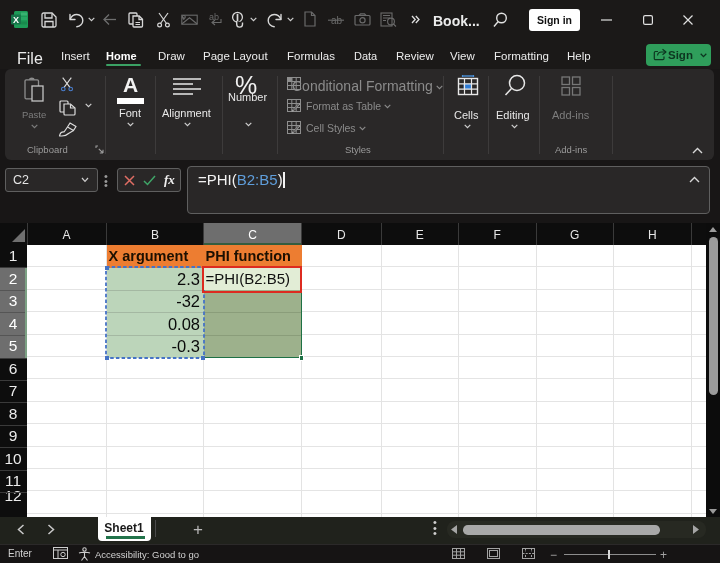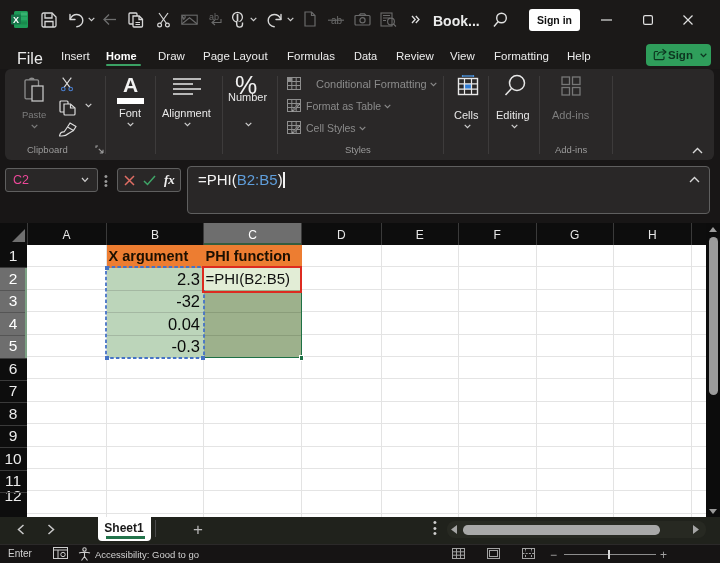--- a/index.html
+++ b/index.html
@@ -222,21 +222,21 @@
 <div class="btnlbl" style="left:228px;top:91px">Number</div>
 <svg class="abs" style="left:245px;top:122px" width="7" height="5" viewBox="0 0 7 5" fill="none" stroke="#cfcfcf" stroke-width="1.2">
     <path d="M0.7 0.8 L3.5 3.6 L6.3 0.8"></path>
   </svg>
 
 <svg class="abs" style="left:287px;top:77px" width="14" height="13" viewBox="0 0 14 13" fill="none" stroke="#8e8e8e" stroke-width="1">
  <rect x="0.5" y="0.5" width="13" height="12"></rect>
  <path d="M0.5 4.5 H13.5 M0.5 8.5 H13.5 M4.8 0.5 V12.5 M9.2 0.5 V12.5"></path>
  <rect x="0.5" y="0.5" width="4.3" height="4" fill="#8e8e8e"></rect>
 </svg>
-<div class="abs" style="left:316px;top:78px;color:#8b8b8b;font-size:11px">Conditional Formatting<svg style="display:inline-block;vertical-align:1px;margin-left:3px" width="7" height="5" viewBox="0 0 7 5" fill="none" stroke="#8b8b8b" stroke-width="1.1">
+<div class="abs" style="left:292px;top:78px;color:#8b8b8b;font-size:14px">Conditional Formatting<svg style="display:inline-block;vertical-align:1px;margin-left:3px" width="7" height="5" viewBox="0 0 7 5" fill="none" stroke="#8b8b8b" stroke-width="1.1">
       <path d="M0.7 0.8 L3.5 3.6 L6.3 0.8"></path>
     </svg></div>
 <svg class="abs" style="left:287px;top:99px" width="14" height="13" viewBox="0 0 14 13" fill="none" stroke="#8e8e8e" stroke-width="1">
  <rect x="0.5" y="0.5" width="13" height="12"></rect>
  <path d="M0.5 4.5 H13.5 M0.5 8.5 H13.5 M4.8 0.5 V12.5 M9.2 0.5 V12.5"></path>
  <path d="M13 5 L7 11.5 L5 12.5 L6 10.5 L12 4.5 Z" fill="#2a2828" stroke="#a8a8a8" stroke-width="0.9"></path>
 </svg>
 <div class="abs" style="left:306px;top:100px;color:#8b8b8b;font-size:10.5px">Format as Table<svg style="display:inline-block;vertical-align:1px;margin-left:3px" width="7" height="5" viewBox="0 0 7 5" fill="none" stroke="#8b8b8b" stroke-width="1.1">
       <path d="M0.7 0.8 L3.5 3.6 L6.3 0.8"></path>
     </svg></div>
@@ -277,21 +277,21 @@
  <rect x="1" y="11.5" width="7.5" height="7.5"></rect>
  <rect x="11.5" y="11.5" width="7.5" height="7.5"></rect>
 </svg>
 <div class="abs" style="left:552px;top:109px;color:#7d7d7d;font-size:11px">Add-ins</div>
 <div class="lbl" style="left:555px;top:144px">Add-ins</div>
 <svg class="abs" style="left:692px;top:147px" width="11" height="7" viewBox="0 0 11 7" fill="none" stroke="#d8d8d8" stroke-width="1.4">
     <path d="M1 6 L5.5 1.5 L10 6"></path>
   </svg>
 
 <div class="abs" style="left:5px;top:168px;width:93px;height:24px;background:#292727;border:1px solid #5f5f5f;border-radius:3px"></div>
-<div class="abs" style="left:13px;top:172.5px;color:#ec4899;font-size:12.5px">C2</div>
+<div class="abs" style="left:13px;top:172.5px;color:#e5e5e5;font-size:12.5px">C2</div>
 <svg class="abs" style="left:81px;top:177px" width="8" height="6" viewBox="0 0 8 6" fill="none" stroke="#cfcfcf" stroke-width="1.2">
     <path d="M1 1 L4 4.4 L7 1"></path>
   </svg>
 <div class="abs" style="left:104px;top:174px;color:#9b9b9b;font-size:11px;line-height:4.5px">•<br>•<br>•</div>
 <div class="abs" style="left:117px;top:168px;width:64px;height:24px;background:#292727;border:1px solid #5f5f5f;border-radius:3px"></div>
 <svg class="abs" style="left:124px;top:175px" width="11" height="11" viewBox="0 0 11 11" fill="none" stroke="#df6d64" stroke-width="1.5">
     <path d="M1 1 L10 10 M10 1 L1 10"></path>
   </svg>
 <svg class="abs" style="left:143px;top:175px" width="13" height="11" viewBox="0 0 13 11" fill="none" stroke="#3fa568" stroke-width="1.5">
     <path d="M1 6 L4.5 9.5 L12 1"></path>
@@ -367,21 +367,21 @@
 <div class="abs" style="left:0;top:491.9px;width:26.5px;height:1px;background:#3a3a3a"></div>
 
 <div class="abs" style="left:106.5px;top:245.4px;width:97px;height:22.4px;background:#ed7d31;color:#1c1001;font-weight:bold;font-size:14.5px;line-height:22.4px;padding-left:2px">X argument</div>
 <div class="abs" style="left:203.5px;top:245.4px;width:98px;height:22.4px;background:#ed7d31;color:#1c1001;font-weight:bold;font-size:14.5px;line-height:22.4px;padding-left:2px">PHI function</div>
 <div class="abs" style="left:106.5px;top:267.8px;width:97px;height:90.1px;background:#bcd5ba"></div>
 <div class="abs" style="left:106.5px;top:289.8px;width:97px;height:1px;background:#a4b8a2"></div>
 <div class="abs" style="left:106.5px;top:312.2px;width:97px;height:1px;background:#a4b8a2"></div>
 <div class="abs" style="left:106.5px;top:334.6px;width:97px;height:1px;background:#a4b8a2"></div>
 <div class="abs" style="left:106.5px;top:267.8px;width:93.5px;height:22.4px;color:#0a0a0a;font-size:16.5px;line-height:22.8px;text-align:right">2.3</div>
 <div class="abs" style="left:106.5px;top:290.2px;width:93.5px;height:22.4px;color:#0a0a0a;font-size:16.5px;line-height:22.8px;text-align:right">-32</div>
-<div class="abs" style="left:106.5px;top:312.6px;width:93.5px;height:22.4px;color:#0a0a0a;font-size:16.5px;line-height:22.8px;text-align:right">0.04</div>
+<div class="abs" style="left:106.5px;top:312.6px;width:93.5px;height:22.4px;color:#0a0a0a;font-size:16.5px;line-height:22.8px;text-align:right">0.08</div>
 <div class="abs" style="left:106.5px;top:335px;width:93.5px;height:22.4px;color:#0a0a0a;font-size:16.5px;line-height:22.8px;text-align:right">-0.3</div>
 <div class="abs" style="left:203.5px;top:290.2px;width:98px;height:67.7px;background:#9db18c"></div>
 <div class="abs" style="left:203.5px;top:312.2px;width:98px;height:1px;background:#8a9d7a"></div>
 <div class="abs" style="left:203.5px;top:334.6px;width:98px;height:1px;background:#8a9d7a"></div>
 <div class="abs" style="left:300.5px;top:267.8px;width:1.5px;height:90.1px;background:#1e7145"></div>
 <div class="abs" style="left:203.5px;top:356.9px;width:98px;height:1.5px;background:#1e7145"></div>
 
 <svg class="abs" style="left:105px;top:266.3px" width="100" height="93" viewBox="0 0 100 93">
     <rect x="1" y="1" width="98" height="91" fill="none" stroke="#4573c6" stroke-width="1.8" stroke-dasharray="3.5 2.2"></rect>
   </svg>

